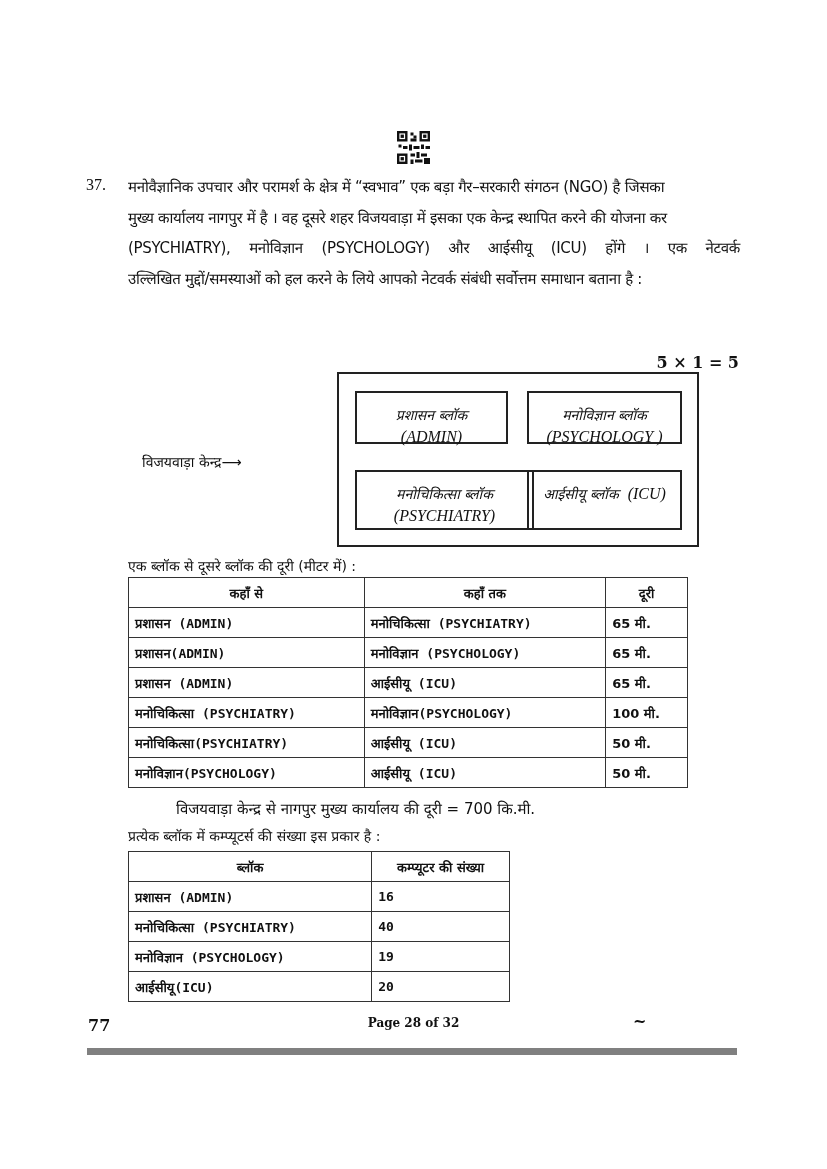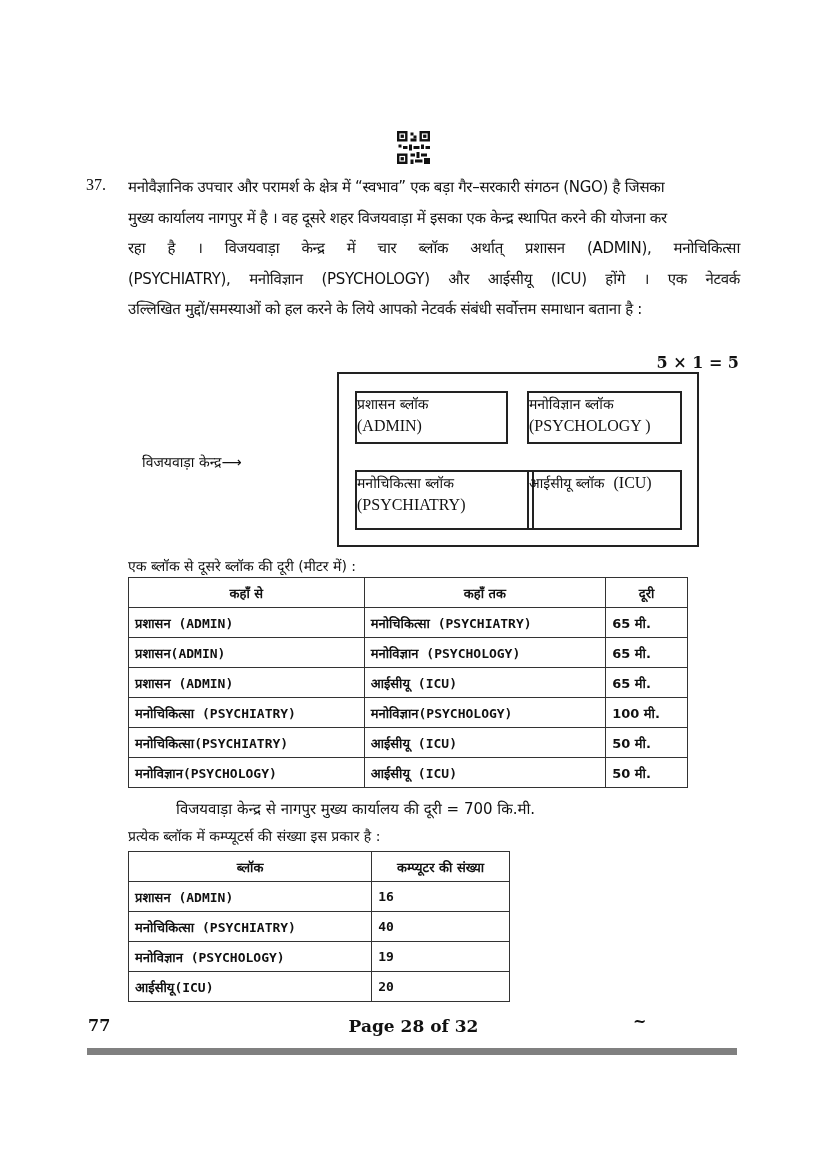--- a/index.html
+++ b/index.html
@@ -7,21 +7,21 @@
   body { position: relative; font-family: "DejaVu Serif", "Liberation Serif", serif; color: #111; overflow: hidden; }
 
   .qr { position: absolute; left: 397px; top: 131px; width: 33px; height: 33px; }
   .qnum { position: absolute; left: 86px; top: 176px; font-size: 16px; font-family: "Liberation Serif", serif; }
   .para { position: absolute; left: 128px; top: 172px; width: 612px; font-size: 15px; line-height: 30.5px; text-align: justify; font-family: "DejaVu Sans", sans-serif; font-weight: normal; letter-spacing: -0.3px; }
   .para .line { display: block; white-space: nowrap; }
   .para .line.just { text-align: justify; text-align-last: justify; white-space: normal; }
   .marks { position: absolute; right: 88px; top: 353px; font-size: 16px; font-weight: bold; font-family: "DejaVu Serif", serif; }
 
   .diagram { position: absolute; left: 337px; top: 372px; width: 362px; height: 175px; border: 2px solid #222; }
-  .blk { position: absolute; border: 2px solid #222; font-size: 14px; line-height: 22px; padding-top: 0; font-family: "DejaVu Sans", sans-serif; }
+  .blk { position: absolute; border: 2px solid #222; text-align: center; font-size: 14px; line-height: 22px; padding-top: 11px; font-family: "DejaVu Sans", sans-serif; font-style: italic; }
   .blk .en { font-family: "Liberation Serif", serif; font-size: 16px; }
   .b1 { left: 16px; top: 17px; width: 153px; height: 53px; }
   .b2 { left: 188px; top: 17px; width: 155px; height: 53px; }
   .b3 { left: 16px; top: 96px; width: 179px; height: 60px; }
   .b4 { left: 188px; top: 96px; width: 155px; height: 60px; }
   .center-label { position: absolute; left: 134px; top: 452px; font-size: 14px; font-family: "DejaVu Sans", sans-serif; margin-left: 8px; }
 
   .caption { position: absolute; left: 128px; font-size: 14px; font-family: "DejaVu Sans", sans-serif; }
   .cap1 { top: 556px; }
   .cap2 { top: 798px; font-size: 15px; margin-left: 48px; }
@@ -32,21 +32,21 @@
   th { font-family: "DejaVu Sans", sans-serif; font-weight: bold; font-size: 13px; text-align: center; margin-left: 44px; }
   td { font-family: "DejaVu Sans Mono", "Liberation Mono", monospace; font-weight: bold; font-size: 13px; }
   td .hi { font-family: "DejaVu Sans", sans-serif; font-weight: bold; }
   .t1 { left: 128px; top: 577px; width: 560px; }
   .t1 col.c1 { width: 236px; } .t1 col.c2 { width: 242px; } .t1 col.c3 { width: 82px; }
   .t2 { left: 128px; top: 851px; width: 382px; }
   .t2 col.c1 { width: 226px; } .t2 col.c2 { width: 128px; }
   .t2 td.num { }
 
   .footer-left { position: absolute; left: 88px; top: 1016px; font-size: 16px; font-weight: bold; font-family: "DejaVu Serif", serif; }
-  .footer-center { position: absolute; left: 0; width: 827px; top: 1016px; text-align: center; font-size: 17px; font-weight: bold; font-family: "DejaVu Serif", serif; }
+  .footer-center { position: absolute; left: 0; width: 827px; top: 1016px; text-align: center; font-size: 12px; font-weight: bold; font-family: "DejaVu Serif", serif; }
   .footer-right { position: absolute; left: 633px; top: 1012px; font-size: 16px; font-weight: bold; }
   .footer-bar { position: absolute; left: 87px; top: 1048px; width: 650px; height: 7px; background: #808080; }
 </style>
 </head>
 <body>
 
 <svg class="qr" viewBox="0 0 11 11">
   <rect width="11" height="11" fill="#fff"></rect>
   <g fill="#111">
     <rect x="0" y="0" width="3.5" height="3.5"></rect>
@@ -73,21 +73,20 @@
     <rect x="4.5" y="9.5" width="1" height="1.5"></rect>
       <rect x="6" y="9.5" width="2.5" height="1"></rect>
       <rect x="9" y="9" width="2" height="2"></rect>
   </g>
 </svg>
 
 <div class="qnum">37.</div>
 <div class="para">
   <span class="line">मनोवैज्ञानिक उपचार और परामर्श के क्षेत्र में “स्वभाव” एक बड़ा गैर–सरकारी संगठन (NGO) है जिसका</span>
   <span class="line">मुख्य कार्यालय नागपुर में है । वह दूसरे शहर विजयवाड़ा में इसका एक केन्द्र स्थापित करने की योजना कर</span>
-  <span class="line just">रहा है । विजयवाड़ा केन्द्र में चार ब्लॉक अर्थात् प्रशासन (ADMIN), मनोचिकित्सा</span>
   <span class="line just">(PSYCHIATRY), मनोविज्ञान (PSYCHOLOGY) और आईसीयू (ICU) होंगे । एक नेटवर्क</span>
   <span class="line">उल्लिखित मुद्दों/समस्याओं को हल करने के लिये आपको नेटवर्क संबंधी सर्वोत्तम समाधान बताना है :</span>
 </div>
 <div class="marks">5 × 1 = 5</div>
 
 <div class="center-label">
   <span>विजयवाड़ा केन्द्र</span><span>⟶</span>
 </div>
 
 <div class="diagram">

